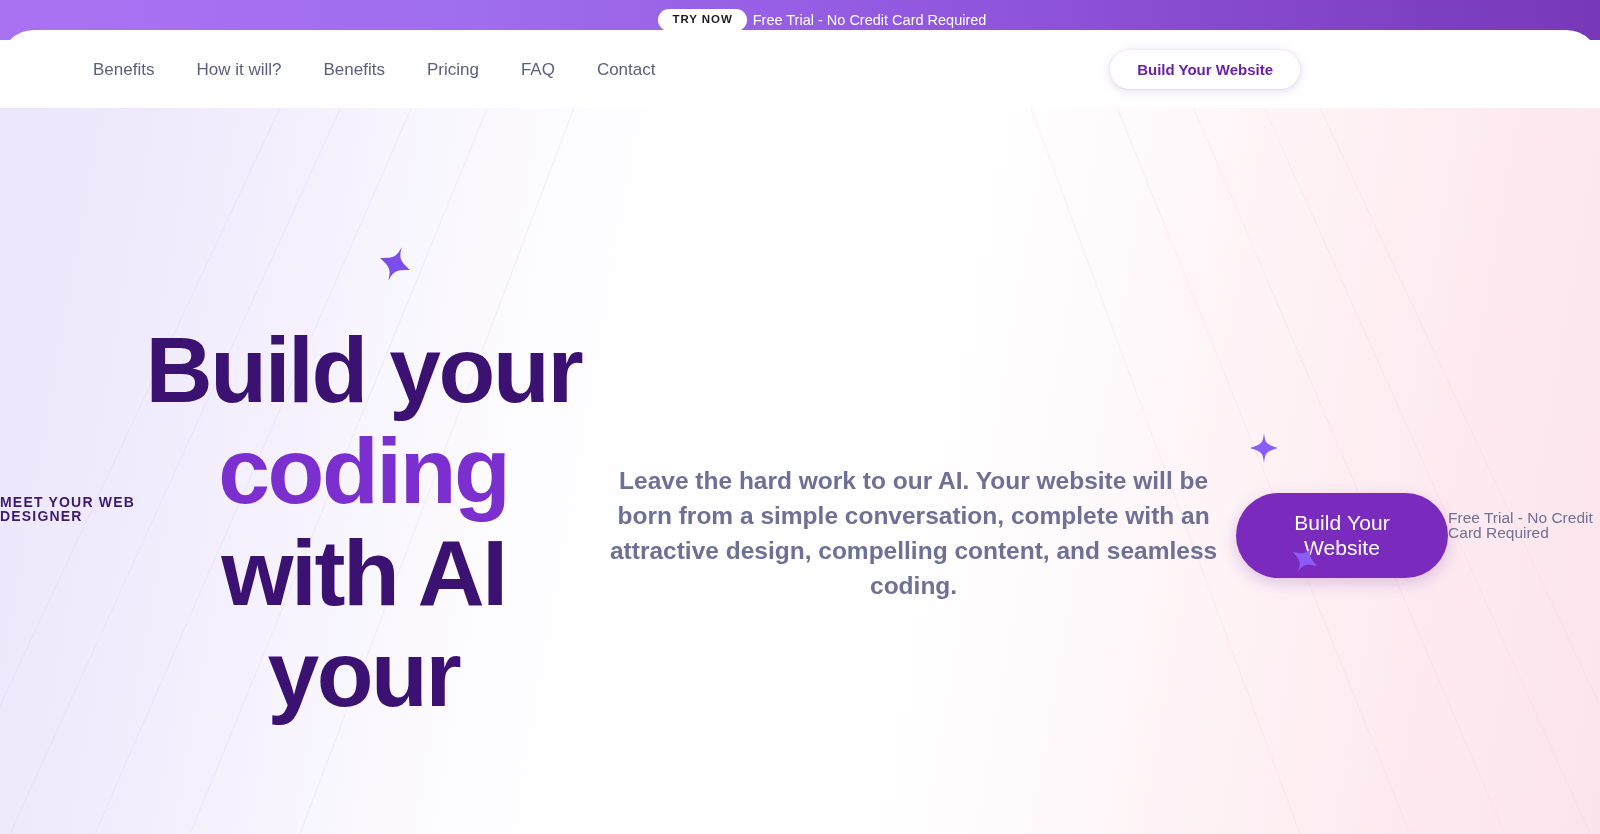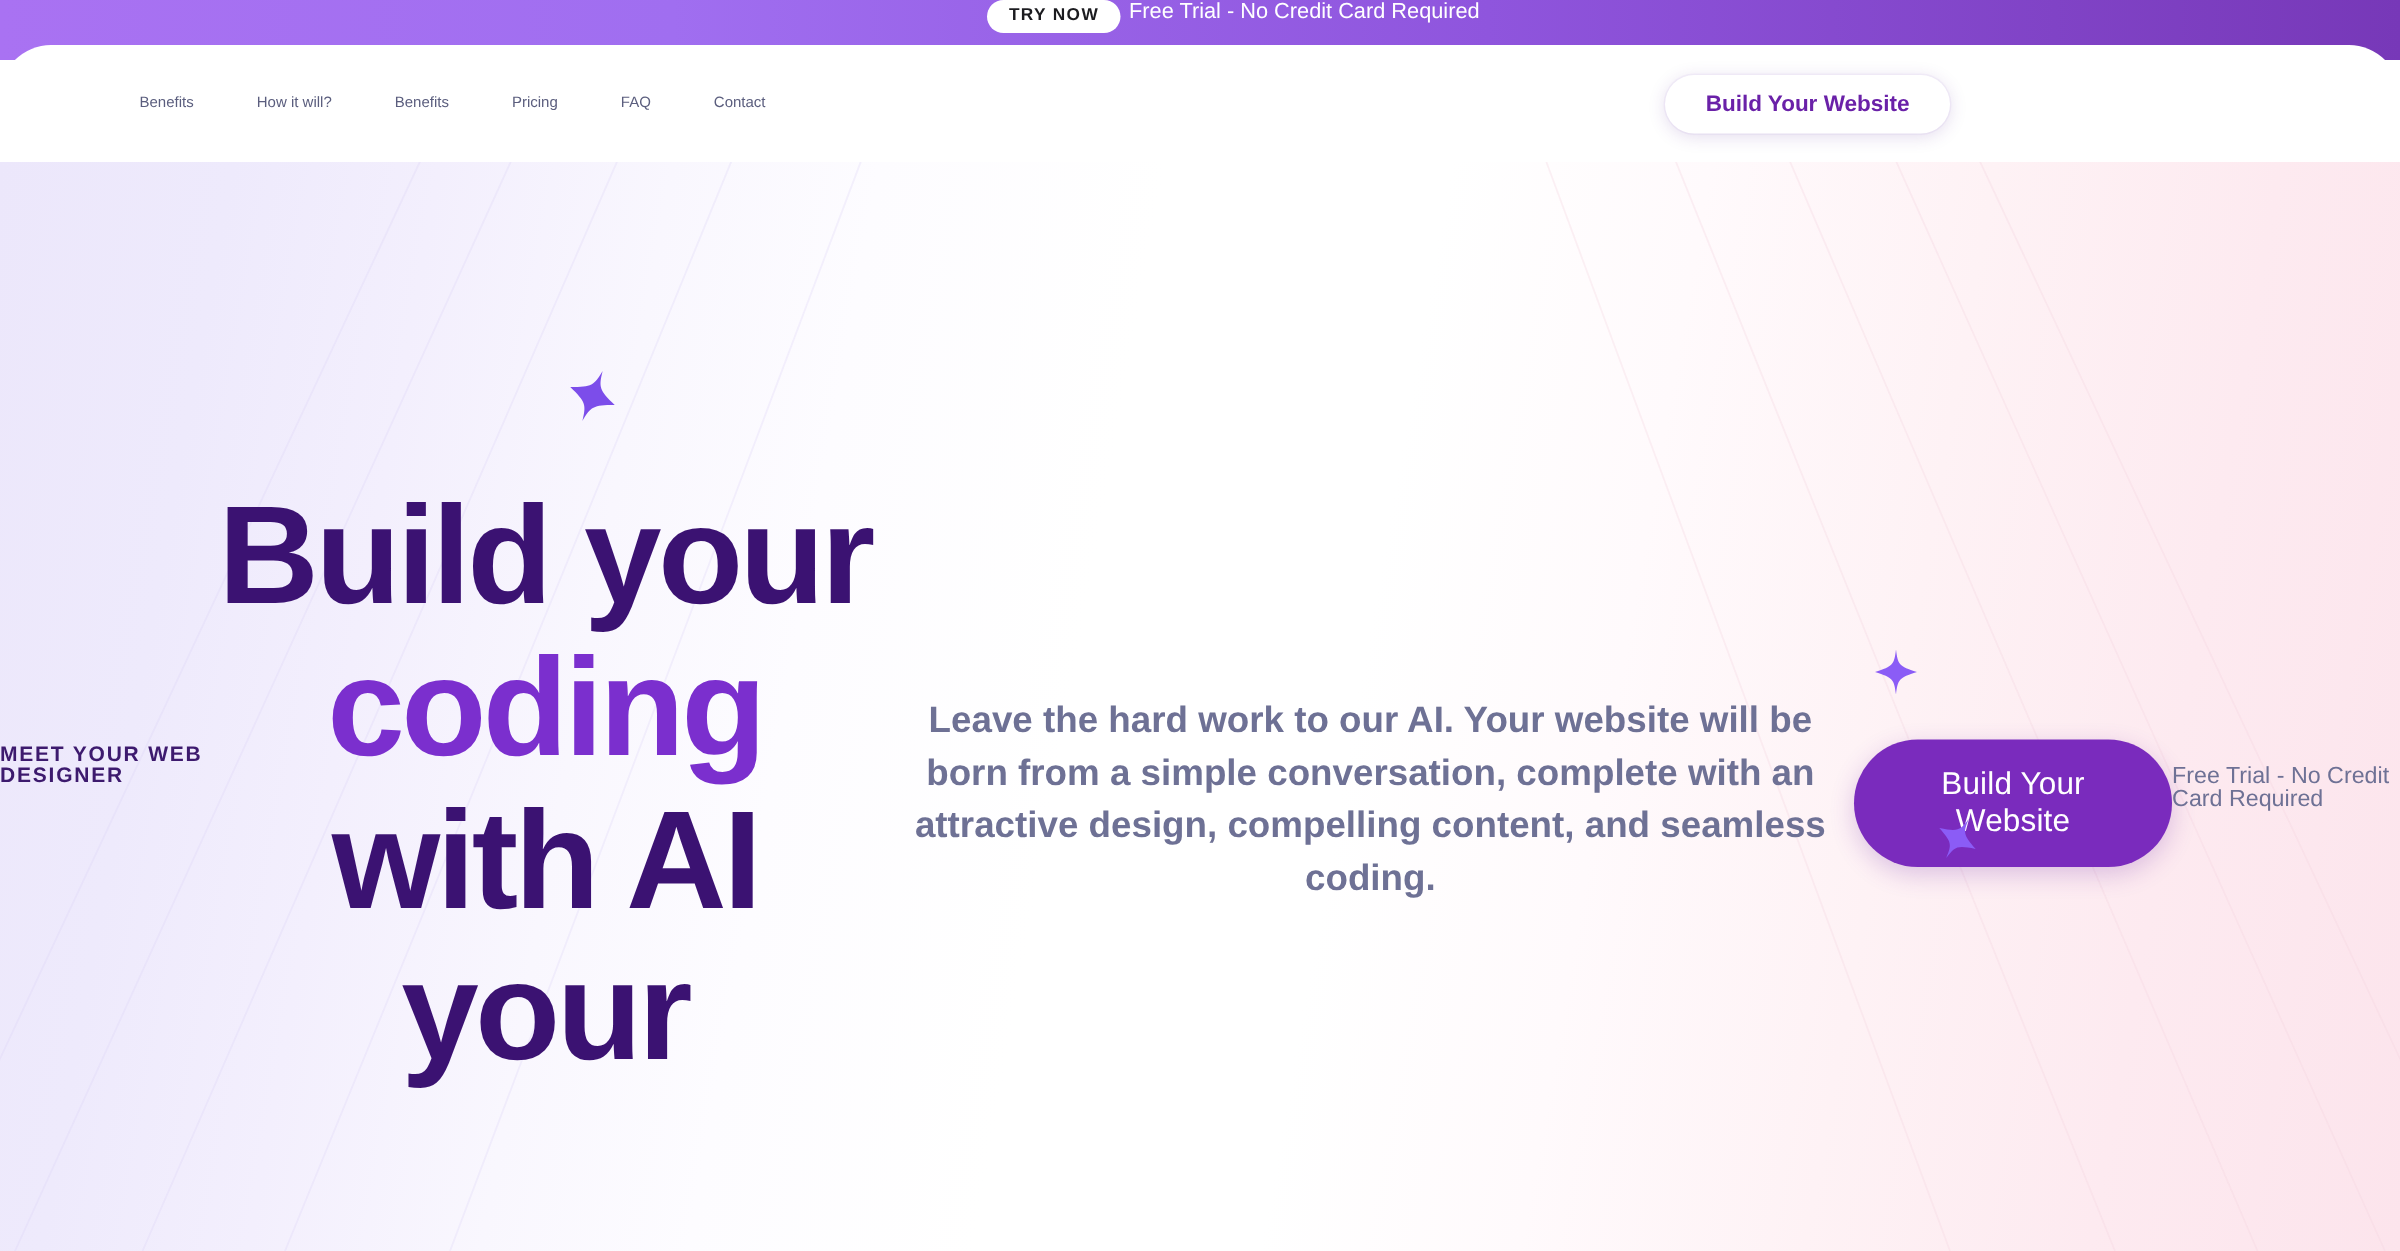--- a/index.html
+++ b/index.html
@@ -9,21 +9,21 @@
     background:#ffffff;
   }
 
   
   .page { position:relative; width:1600px; height:834px; overflow:hidden; }
 
   
   .promo-banner {
     position:absolute; top:0; left:0; width:1600px; height:40px;
     background:linear-gradient(90deg, #a972f2 0%, #a06ef0 28%, #8f55dd 62%, #7738b8 100%);
-    display:flex; align-items:flex-start; justify-content:center; gap:6px;
+    display:flex; align-items:center; justify-content:center; gap:6px;
     z-index:1;
     padding-left:44px;
   }
   .promo-pill {
     background:#ffffff; color:#1b1b1f;
     font-size:11.5px; font-weight:bold; letter-spacing:0.08em;
     padding:5px 14px 5px 15px; border-radius:999px; line-height:1;
     white-space:nowrap;
   }
   .promo-text {
@@ -45,21 +45,21 @@
   }
 
   
   .logo { display:flex; align-items:center; gap:10px; margin-left:305px; }
   .logo-mark { width:42px; height:42px; display:block; flex:none; }
   .logo-word { font-size:27px; font-weight:bold; color:#8b44d9; letter-spacing:-0.01em; line-height:1; }
 
   
   .main-nav { display:flex; align-items:center; gap:0; margin-left:72px; }
   .nav-link {
-    color:#5b5e7e; font-size:10px; font-weight:400;
+    color:#5b5e7e; font-size:17px; font-weight:400;
     padding:8px 21px; text-decoration:none; white-space:nowrap;
     cursor:pointer; line-height:1;
   }
 
   
   .header-cta {
     margin-left:auto; margin-right:260px;
     background:#ffffff; color:#6a21a8;
     font-size:15px; font-weight:bold; white-space:nowrap;
     padding:12px 27px; border:none; border-radius:999px; cursor:pointer;

